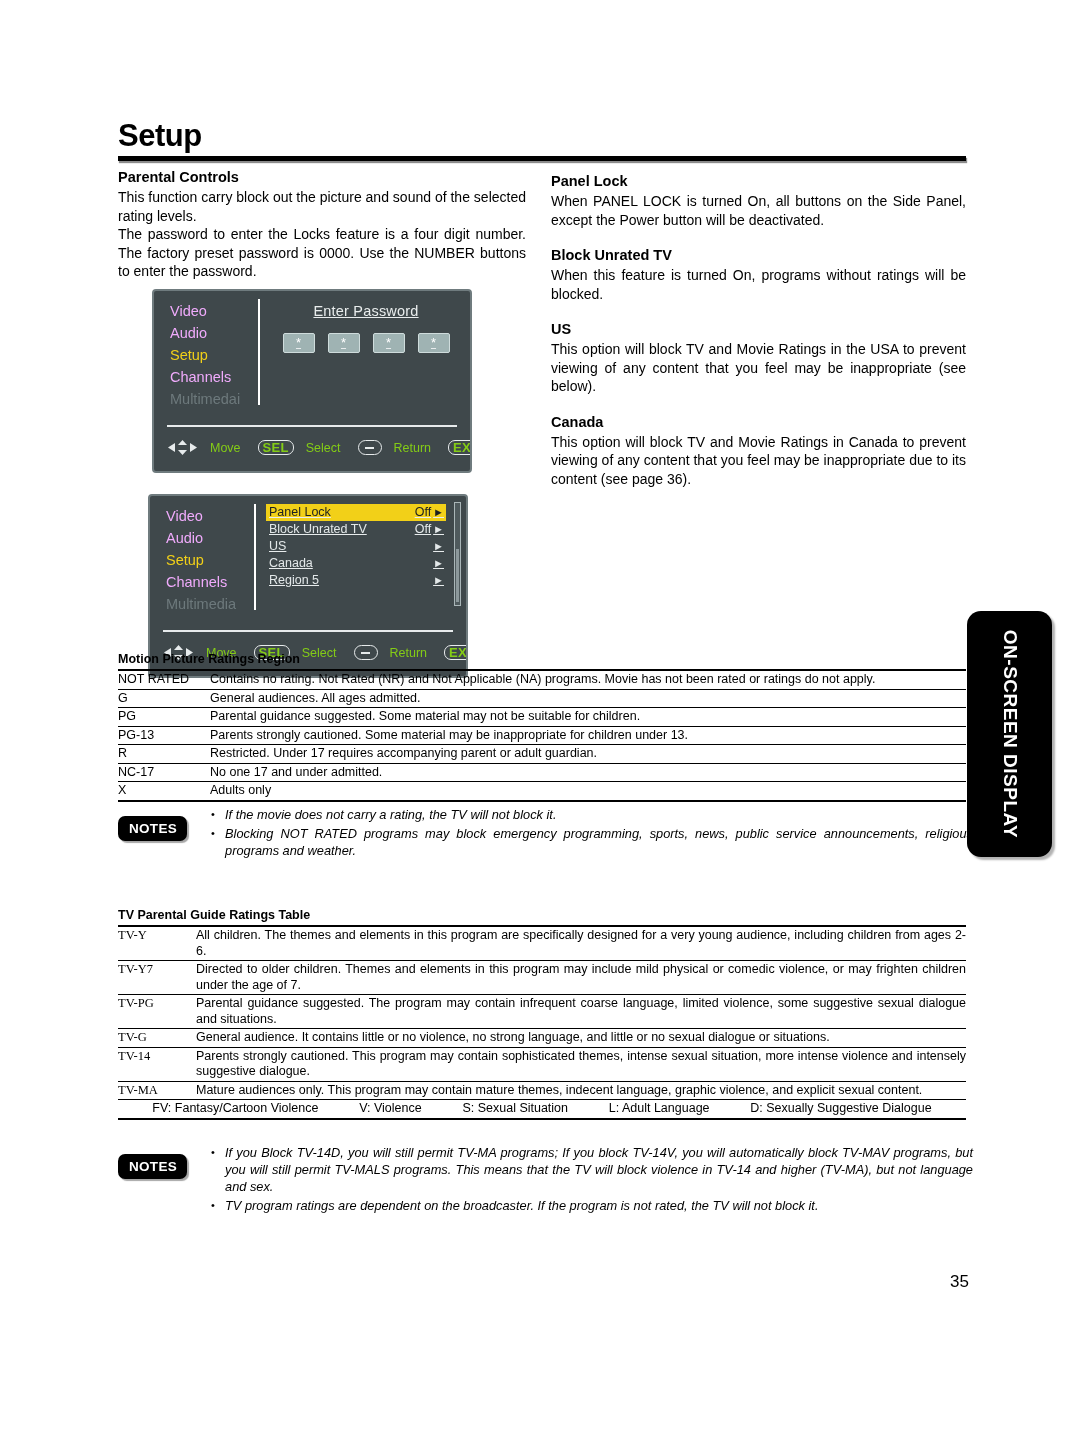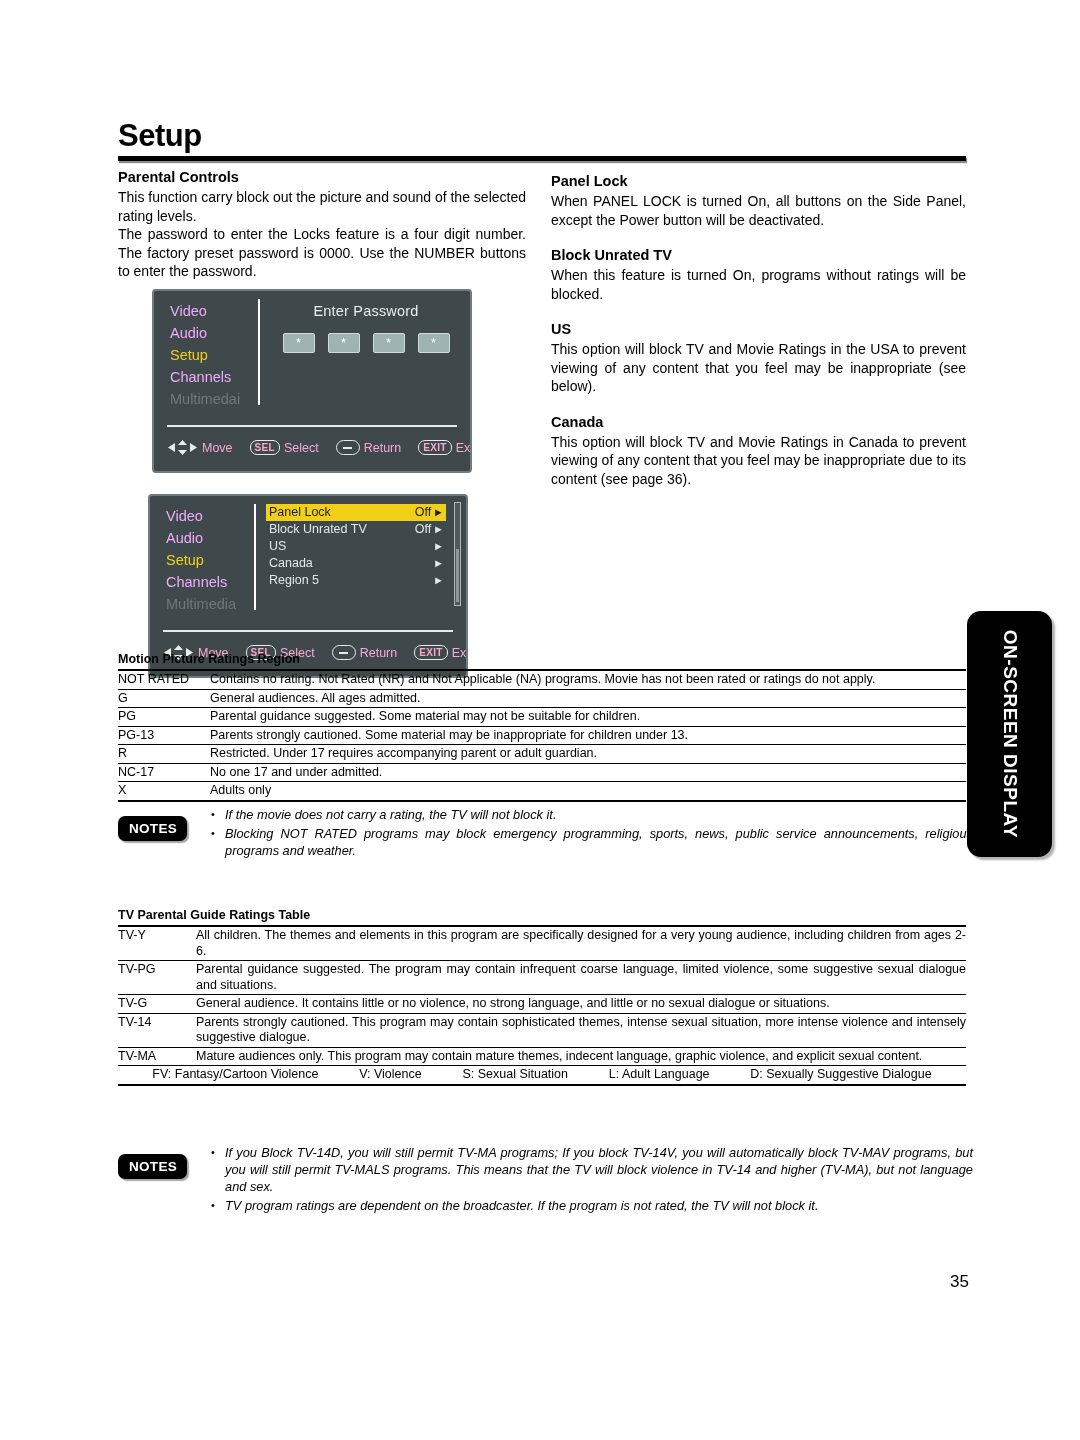--- a/index.html
+++ b/index.html
@@ -122,20 +122,21 @@
     background: #ffffff;
     margin: 8px 0 4px 0;
     height: 106px;
   }
 
   .osd-pane {
     flex: 1;
     position: relative;
     padding: 6px 8px 0 10px;
     box-sizing: border-box;
+    text-decoration: underline;
   }
 
   .osd-enter-pw {
     text-align: center;
     font-size: 14.5px;
     color: #e9eded;
     margin-top: 6px;
     letter-spacing: 0.2px;
   }
   .pw-row {
@@ -201,30 +202,30 @@
     height: 30px;
     border-top: 2px solid #e7ebec;
     display: flex;
     align-items: center;
     padding-top: 6px;
     gap: 17px;
   }
   .foot-item {
     display: flex;
     align-items: center;
-    gap: 4px;
+    gap: 12px;
     font-size: 12.5px;
-    color: #f9a8d4;
+    color: #84cc16;
     white-space: nowrap;
   }
   .key-pill {
     display: inline-block;
     border: 1.5px solid #e7ebec;
     border-radius: 7px;
-    font-size: 10px;
+    font-size: 13px;
     font-weight: bold;
     line-height: 11px;
     padding: 1px 4px;
     letter-spacing: 0.3px;
   }
   .key-oval {
     display: inline-flex;
     align-items: center;
     justify-content: center;
     border: 1.5px solid #e7ebec;
@@ -260,21 +261,21 @@
     border-top: 1px solid #000;
     border-bottom: 1px solid #000;
   }
   table.rt tr:first-child td { border-top: 2px solid #000; }
   table.rt tr:last-child td { border-bottom: 2px solid #000; }
   table.rt td.code {
     width: 86px;
     padding-right: 6px;
     white-space: nowrap;
   }
-  table.rt.tv td.code { width: 72px; }
+  table.rt.tv td.code { width: 72px; font-family: Liberation Serif, serif; }
   table.rt td.desc { text-align: left; }
   table.rt td.desc.just { text-align: justify; }
   table.rt td.legend {
     text-align: center;
     padding: 1px 0;
   }
   .legend-inner {
     display: flex;
     justify-content: space-around;
     padding: 0 14px;
@@ -560,20 +561,24 @@
 
   <div class="tbl-wrap" style="top:908px;">
     <div class="tbl-caption">TV Parental Guide Ratings Table</div>
     <table class="rt tv">
       <tbody>
         <tr>
           <td class="code">TV-Y</td>
           <td class="desc just">All children. The themes and elements in this program are specifically designed for a very young audience, including children from ages 2-6.</td>
         </tr>
         <tr>
+          <td class="code">TV-Y7</td>
+          <td class="desc just">Directed to older children. Themes and elements in this program may include mild physical or comedic violence, or may frighten children under the age of 7.</td>
+        </tr>
+        <tr>
           <td class="code">TV-PG</td>
           <td class="desc just">Parental guidance suggested. The program may contain infrequent coarse language, limited violence, some suggestive sexual dialogue and situations.</td>
         </tr>
         <tr>
           <td class="code">TV-G</td>
           <td class="desc">General audience. It contains little or no violence, no strong language, and little or no sexual dialogue or situations.</td>
         </tr>
         <tr>
           <td class="code">TV-14</td>
           <td class="desc just">Parents strongly cautioned. This program may contain sophisticated themes, intense sexual situation, more intense violence and intensely suggestive dialogue.</td>

